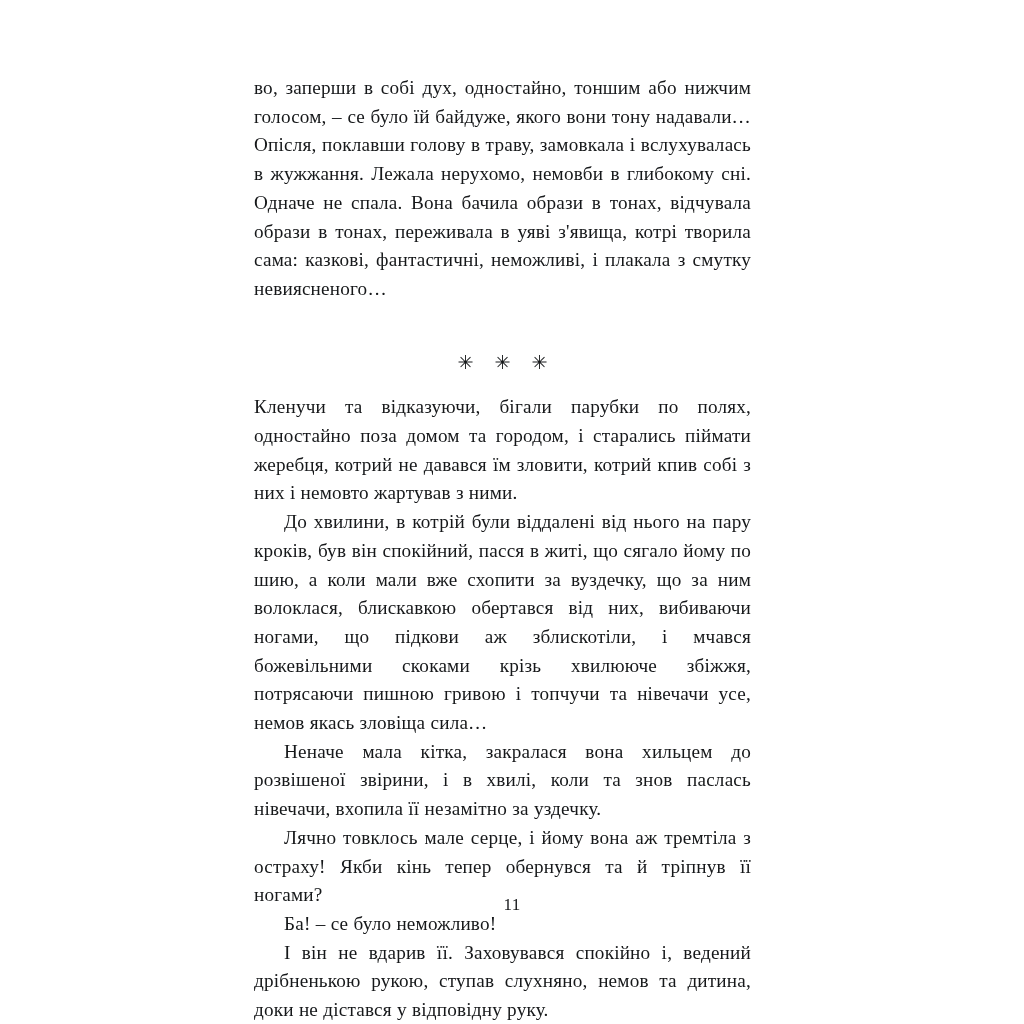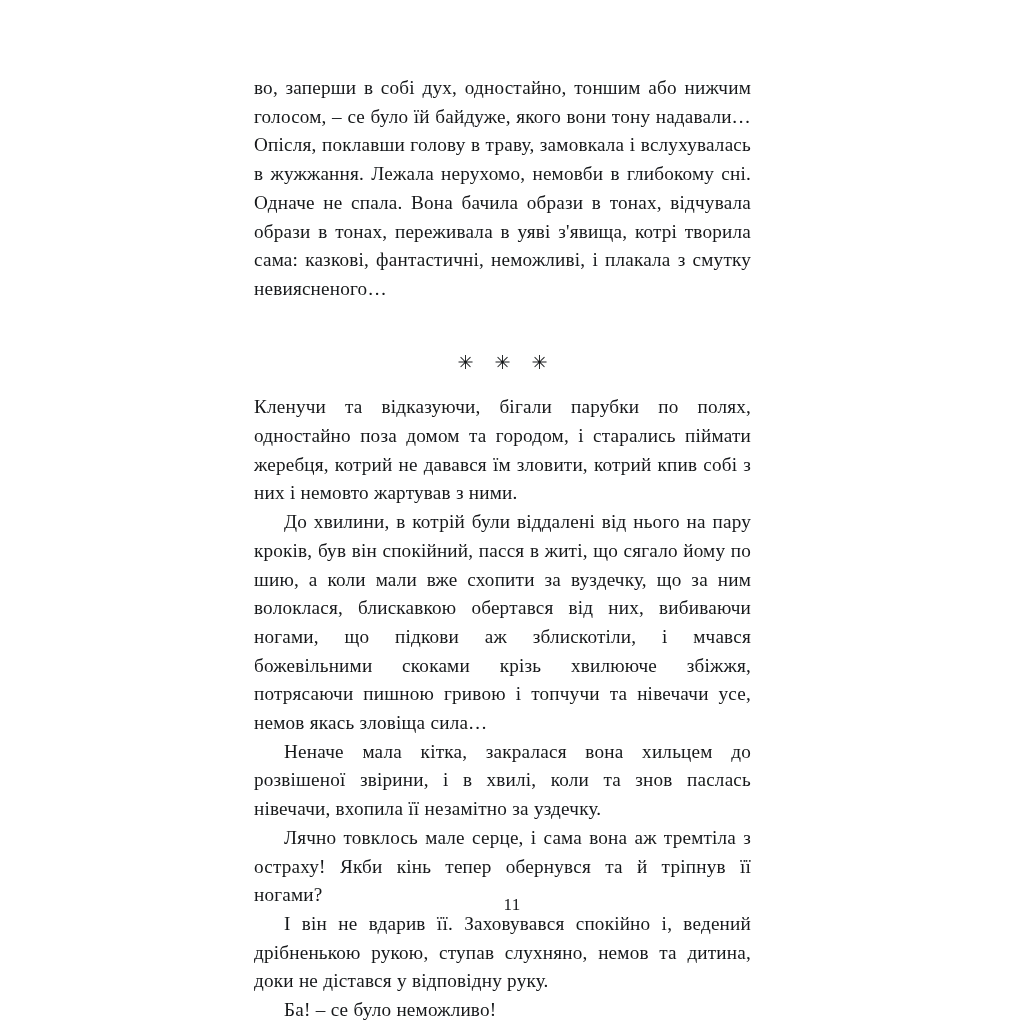--- a/index.html
+++ b/index.html
@@ -93,23 +93,23 @@
     <p class="section-break">✳ ✳ ✳</p>
 
     <div class="spacer-after-break"></div>
 
     <p class="para noindent">Кленучи та відказуючи, бігали парубки по полях, одностайно поза домом та городом, і старались піймати жеребця, котрий не давався їм зловити, котрий кпив собі з них і немовто жартував з ними.</p>
 
     <p class="para indent">До хвилини, в котрій були віддалені від нього на пару кроків, був він спокійний, пасся в житі, що сягало йому по шию, а коли мали вже схопити за вуздечку, що за ним волоклася, блискавкою обертався від них, вибиваючи ногами, що підкови аж зблискотіли, і мчався божевільними скоками крізь хвилююче збіжжя, потрясаючи пишною гривою і топчучи та нівечачи усе, немов якась зловіща сила…</p>
 
     <p class="para indent">Неначе мала кітка, закралася вона хильцем до розвішеної звірини, і в хвилі, коли та знов паслась нівечачи, вхопила її незамітно за уздечку.</p>
 
-    <p class="para indent">Лячно товклось мале серце, і сама вона аж тремтіла з остраху! Якби кінь тепер обернувся та й тріпнув її ногами?</p>
+    <p class="para indent">Лячно товклось мале серце, і йому вона аж тремтіла з остраху! Якби кінь тепер обернувся та й тріпнув її ногами?</p>
+
+    <p class="para indent">Ба! – се було неможливо!</p>
 
     <p class="para indent">І він не вдарив її. Заховувався спокійно і, ведений дрібненькою рукою, ступав слухняно, немов та дитина, доки не дістався у відповідну руку.</p>
-
-    <p class="para indent">Ба! – се було неможливо!</p>
 
   </div>
 
   <div class="page-number">11</div>
 
 </div>
 
 </body></html>

